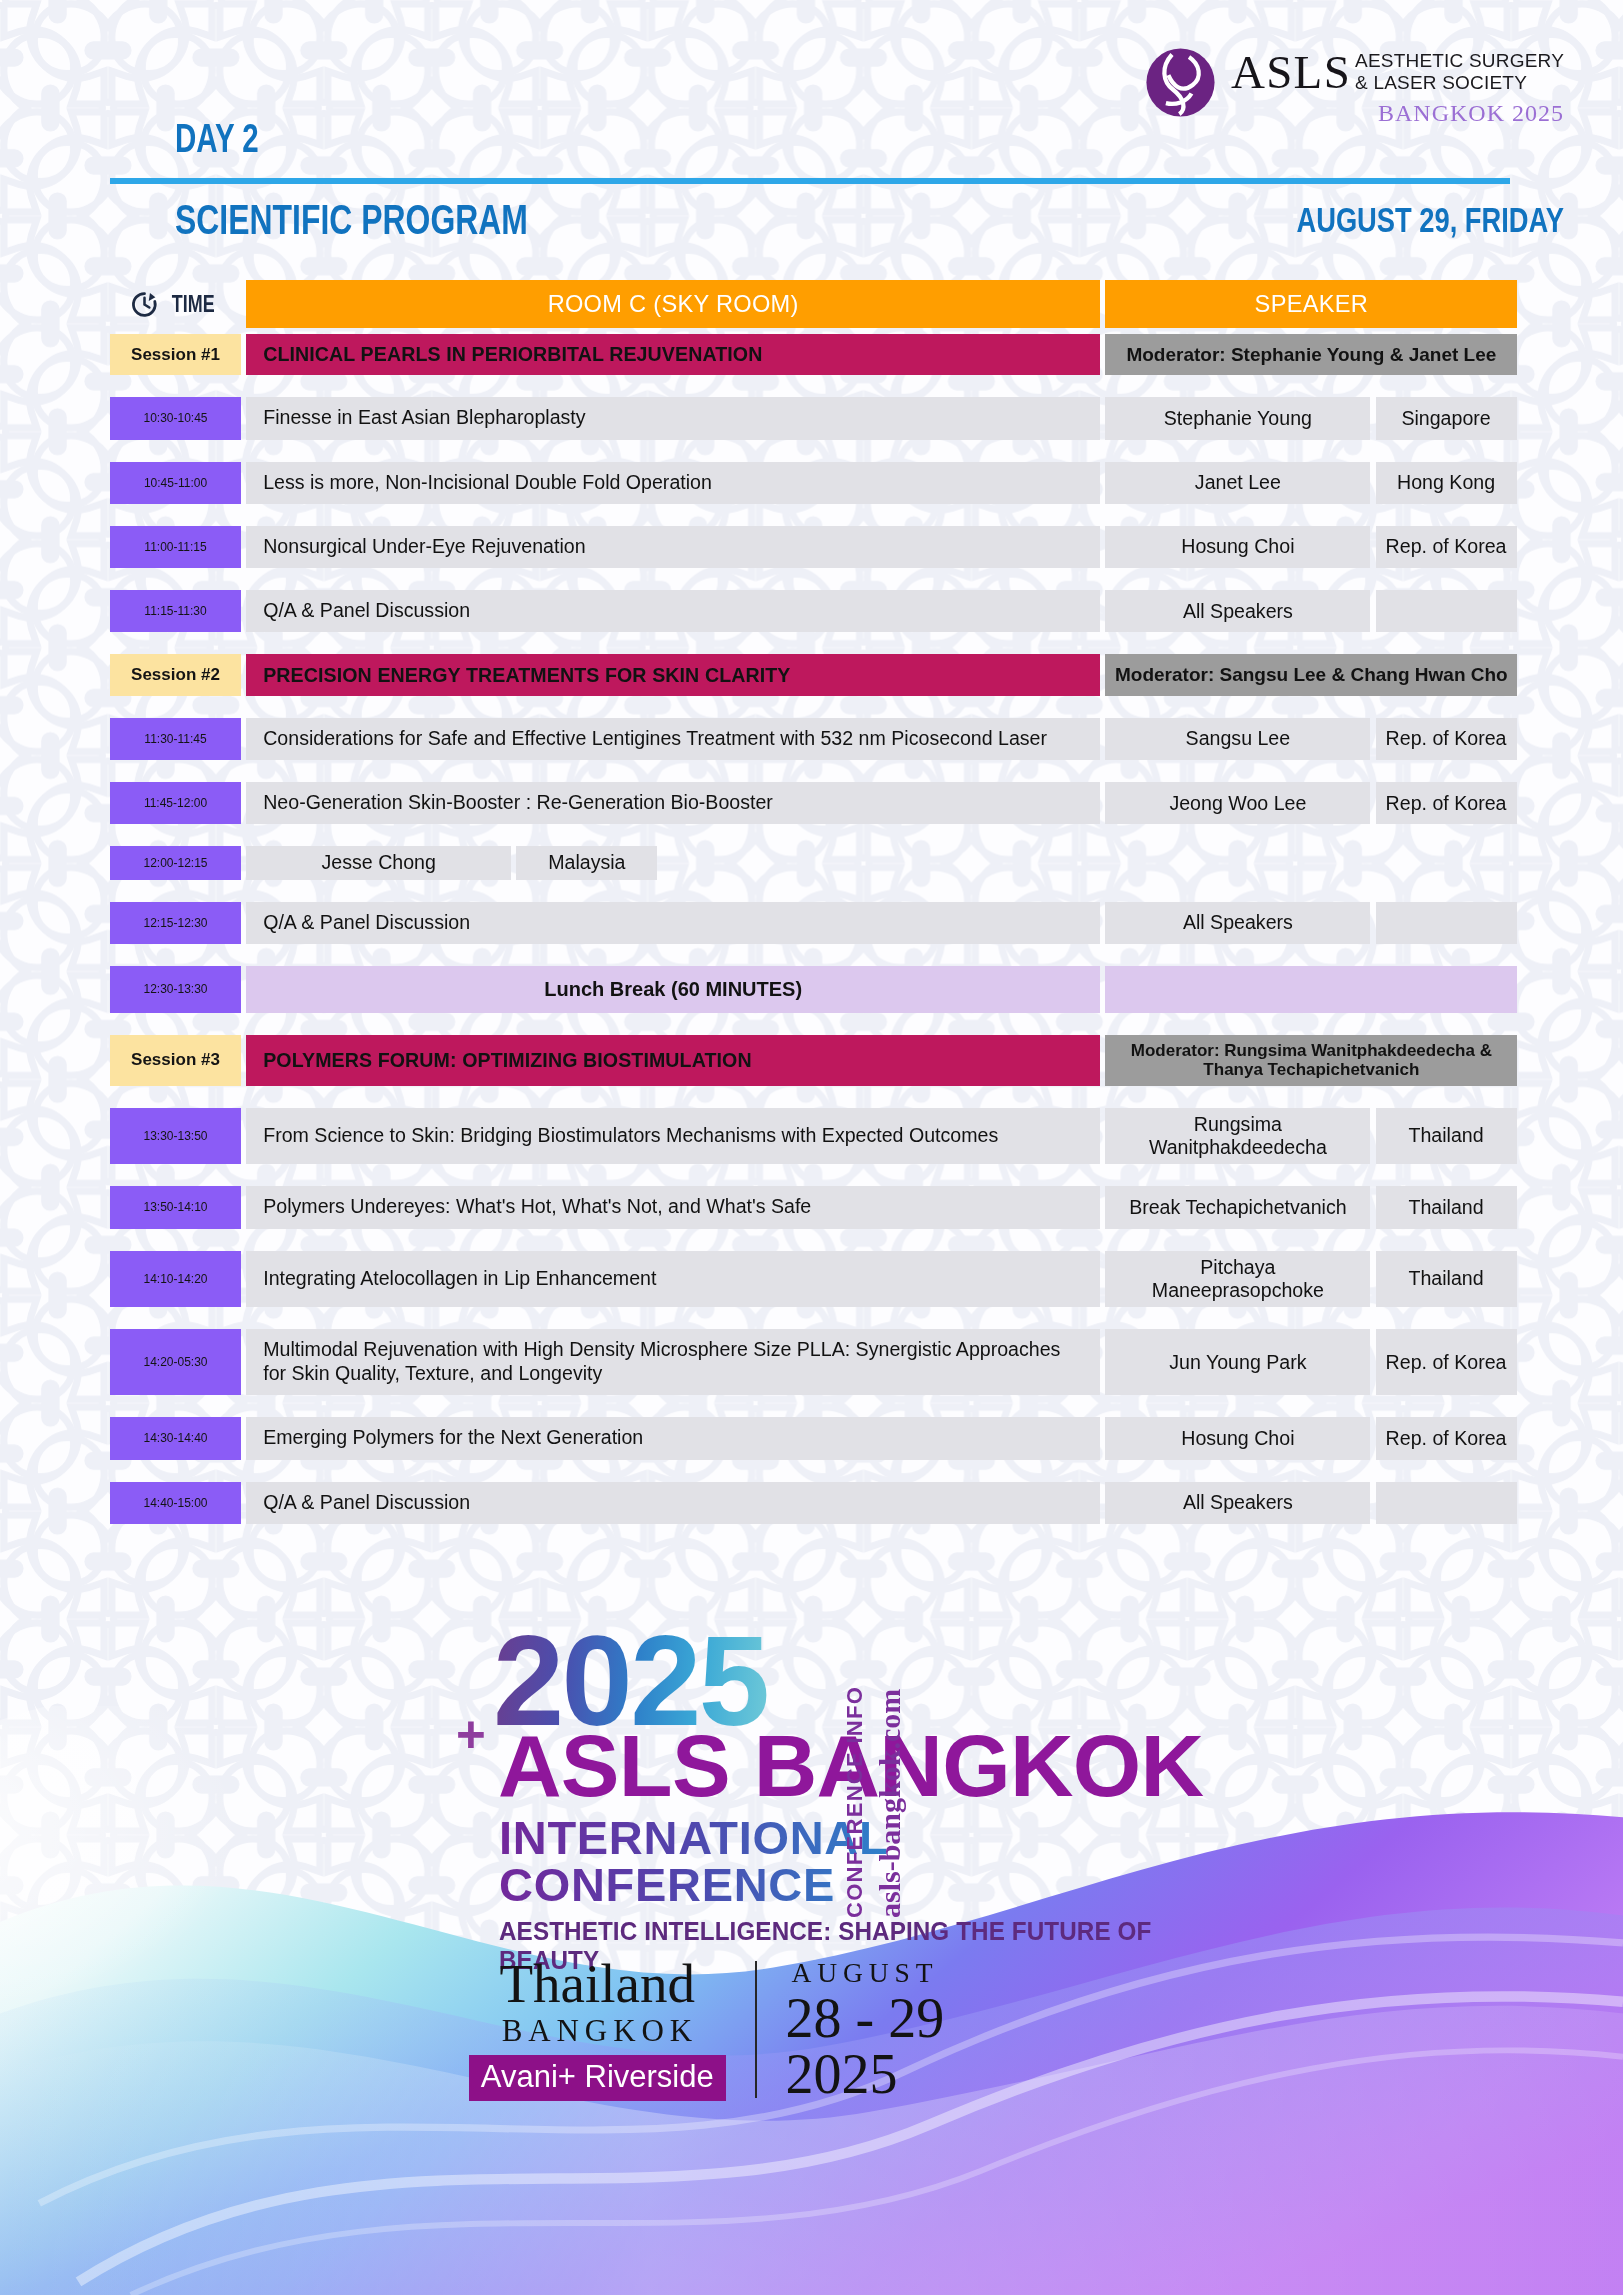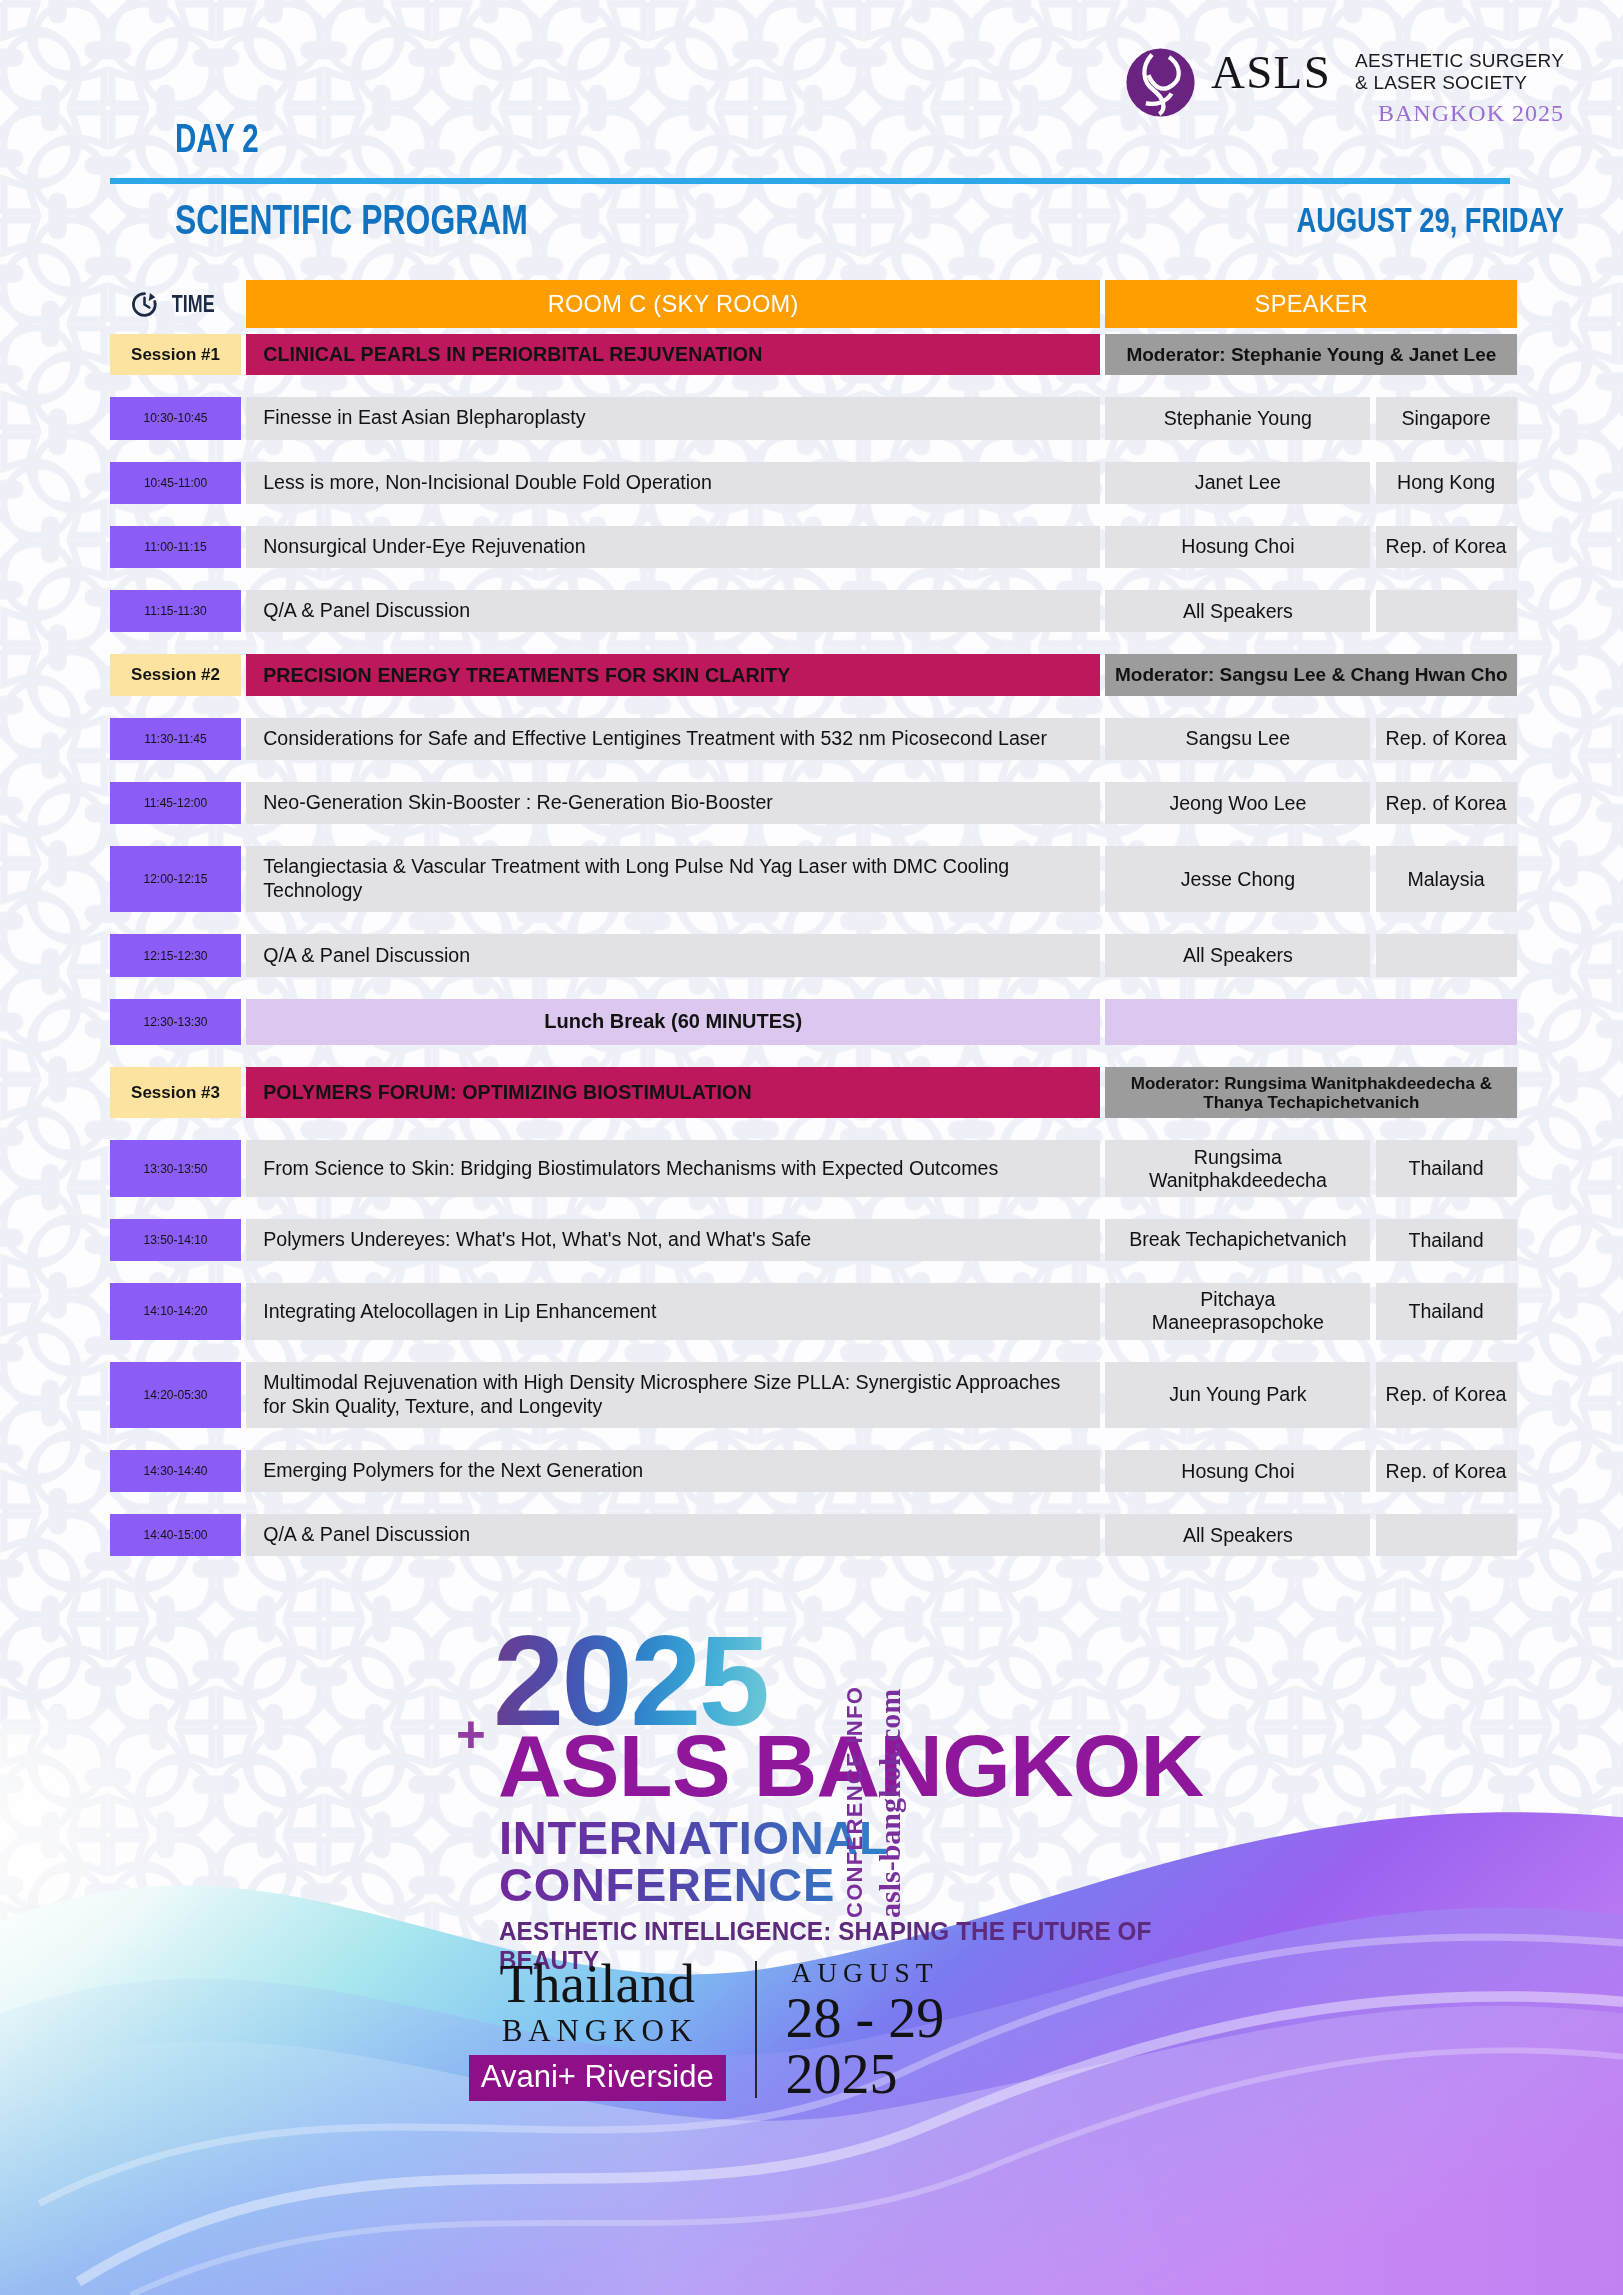--- a/index.html
+++ b/index.html
@@ -41,21 +41,21 @@
   .logo-block {
     position: absolute;
     right: 59px;
     top: 46px;
     display: flex;
     align-items: flex-start;
     gap: 14.4px;
   }
   .logo-mark { width: 73px; height: 73px; flex: 0 0 auto; }
   .logo-text-wrap { padding-top: 3.9px; }
-  .logo-row1 { display: flex; align-items: center; gap: 24px; }
+  .logo-row1 { display: flex; align-items: center; gap: 4px; }
   .logo-asls {
     font-family: "Liberation Serif", serif;
     font-size: 47px;
     letter-spacing: 1.3px;
     color: #17151a;
     line-height: 0.95;
     font-weight: 400;
   }
   .logo-sub {
     font-family: "Liberation Sans", sans-serif;
@@ -578,21 +578,20 @@
 
     <div class="row">
       <div class="c-time t-time">11:45-12:00</div>
       <div class="c-topic t-topic">Neo-Generation Skin-Booster : Re-Generation Bio-Booster</div>
       <div class="c-spk t-spk">Jeong Woo Lee</div>
       <div class="c-cty t-cty">Rep. of Korea</div>
     </div>
 
     <div class="row">
       <div class="c-time t-time">12:00-12:15</div>
-      <div class="c-topic t-topic">Telangiectasia &amp; Vascular Treatment with Long Pulse Nd Yag Laser with DMC Cooling Technology</div>
       <div class="c-spk t-spk">Jesse Chong</div>
       <div class="c-cty t-cty">Malaysia</div>
     </div>
 
     <div class="row">
       <div class="c-time t-time">12:15-12:30</div>
       <div class="c-topic t-topic">Q/A &amp; Panel Discussion</div>
       <div class="c-spk t-spk">All Speakers</div>
       <div class="c-cty t-cty"></div>
     </div>

